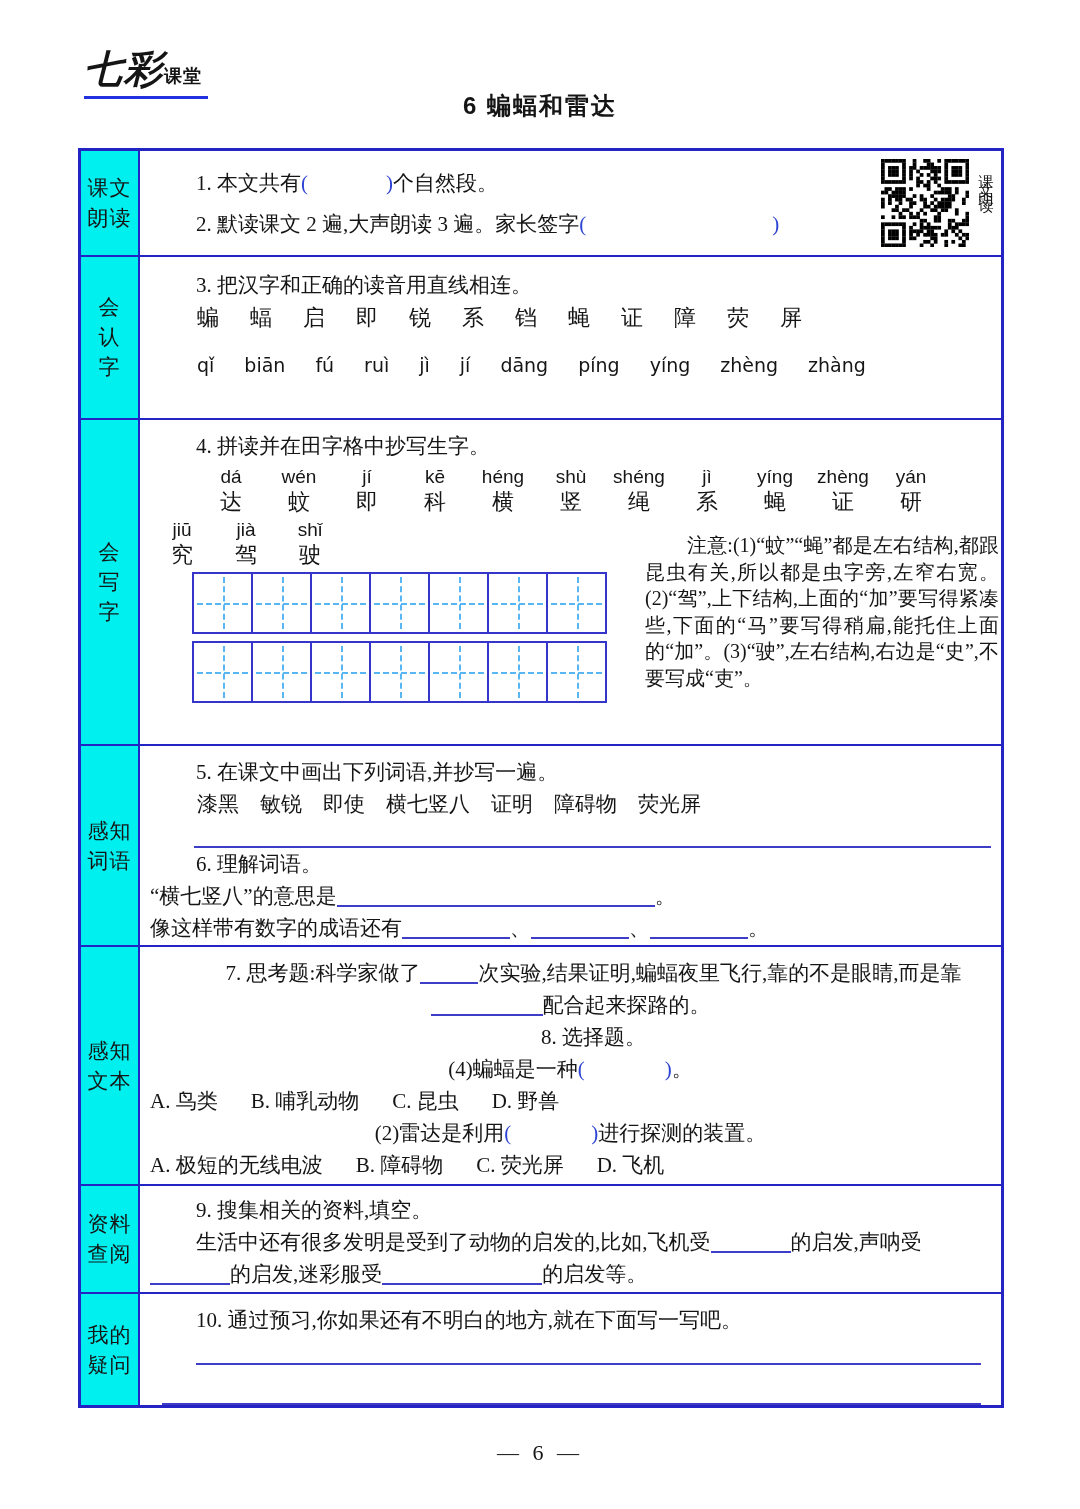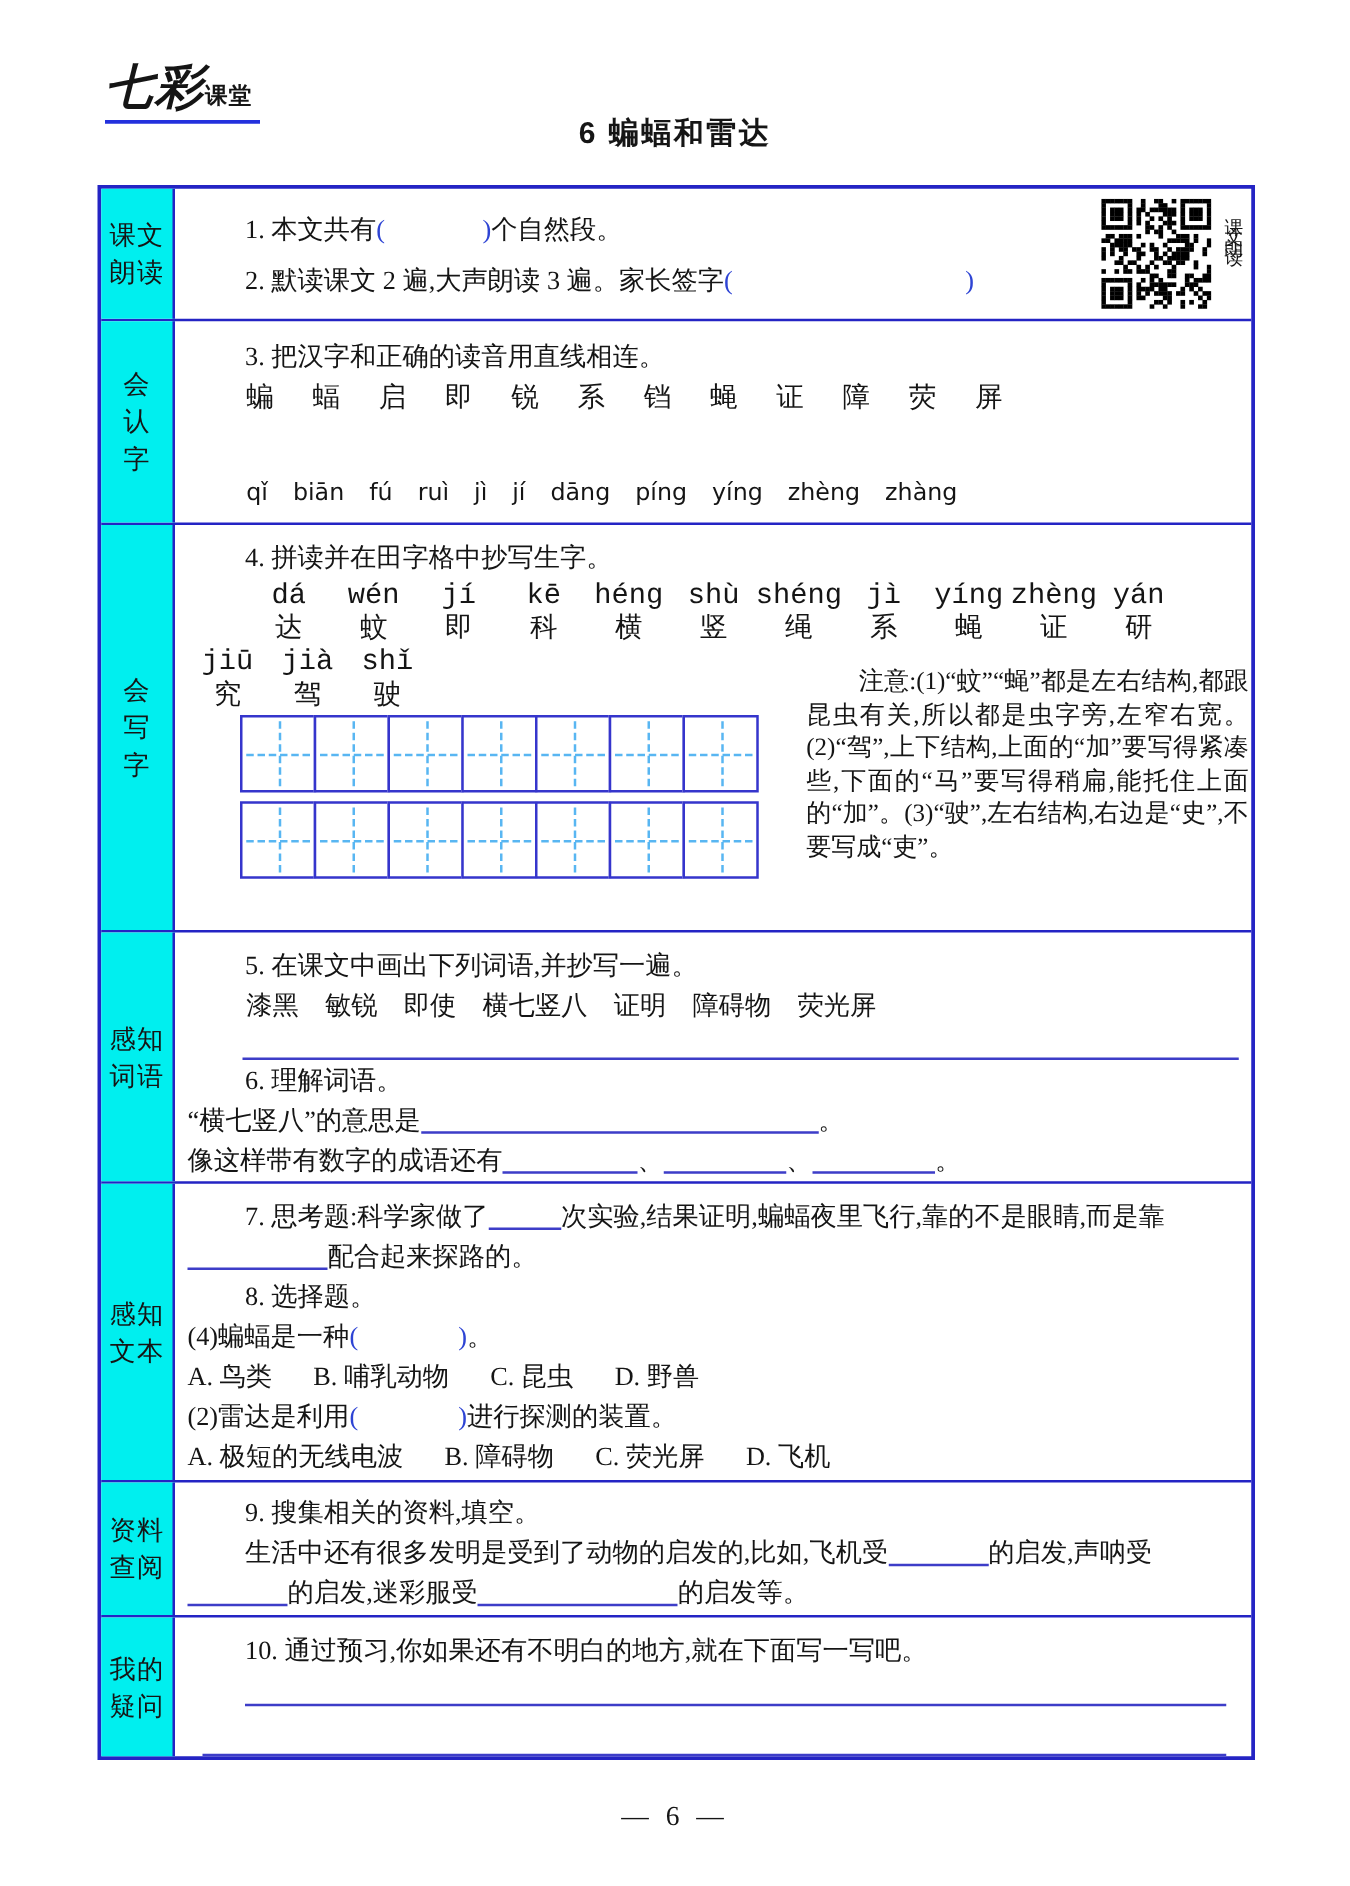--- a/index.html
+++ b/index.html
@@ -40,28 +40,28 @@
   .r1 .cell{padding-top:12px;}
   .r1 .line{line-height:41px;}
   .qrwrap{position:absolute;right:6px;top:8px;display:flex;align-items:flex-start;gap:7px;}
   .qrsvg{width:88px;height:88px;display:block;}
   .qrcap{writing-mode:vertical-rl;font-size:15px;letter-spacing:8px;padding-top:3px;}
 
   
   .r2 .cell{padding-top:12px;}
   .intro{line-height:32px;}
   .char-row{display:flex;gap:31px;padding-left:47px;margin-top:3px;font-size:22px;line-height:28px;}
-  .pinyin-row{display:flex;gap:20px;padding-left:47px;margin-top:49px;
+  .pinyin-row{display:flex;gap:30px;padding-left:47px;margin-top:20px;
               font-family:"DejaVu Sans",sans-serif;font-size:19px;line-height:26px;}
 
   
   .r3 .cell{padding-top:10px;}
   .pairs{display:flex;padding-left:47px;margin-top:2px;}
   .pair{width:68px;display:flex;flex-direction:column;align-items:center;}
-  .pair .py{font-family:Liberation Mono, monospace;font-size:23px;line-height:25px;}
+  .pair .py{font-family:Liberation Sans, sans-serif;font-size:19px;line-height:25px;}
   .pair .hz{font-size:22px;line-height:26px;}
   .pairs2{padding-left:0;}
   .pairs2 .pair{width:64px;}
   .tian{margin:4px 0 0 42px;width:428px;}
   .tian-row{display:flex;margin-top:7px;}
   .tian-row:first-child{margin-top:0;}
   .tian-cell{width:61px;height:62px;border:2px solid #3535cc;position:relative;margin-left:-2px;background:#fff;}
   .tian-cell:first-child{margin-left:0;}
   .tian-cell i{display:block;}
   .tian-cell .h{position:absolute;left:3px;right:3px;top:50%;border-top:2px dashed var(--dash);}
@@ -70,21 +70,21 @@
         text-align:justify;text-indent:42px;}
 
   
   .r4 .cell{padding-top:10px;}
   .word-row{display:flex;gap:21px;padding-left:47px;line-height:32px;}
   .wline{border-bottom:2px solid var(--line);margin:26px 0 0 44px;height:2px;}
   .r4 .line{line-height:32px;}
 
   
   .r5 .cell{padding-top:10px;}
-  .r5 .line{line-height:32px;}
+  .r5 .line{line-height:32px;text-align:center;}
   .opt-row{display:flex;gap:33px;line-height:32px;}
 
   
   .r6 .cell{padding-top:8px;}
   .r6 .line{line-height:32px;}
 
   
   .r7 .cell{padding-top:10px;}
   .wlineA{border-bottom:2px solid var(--line);margin:27px 10px 0 46px;height:2px;}
   .wlineB{border-bottom:2px solid var(--line);margin:38px 10px 0 12px;height:2px;}

